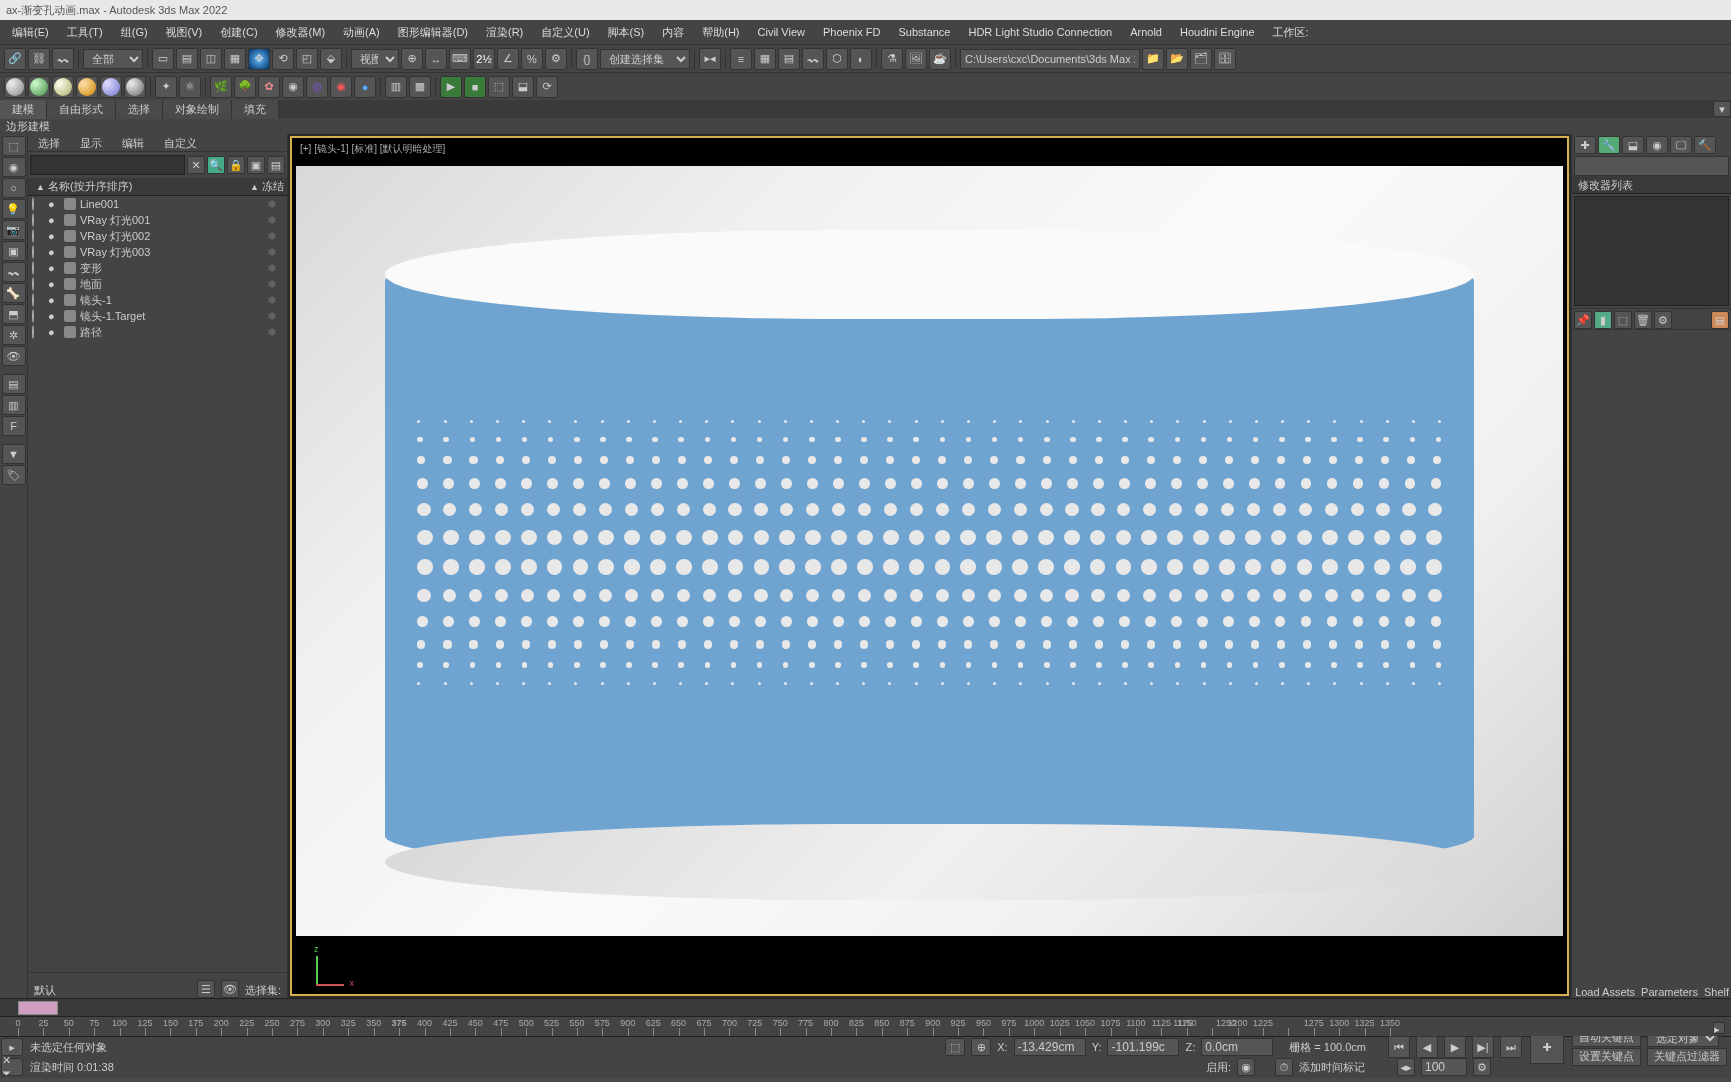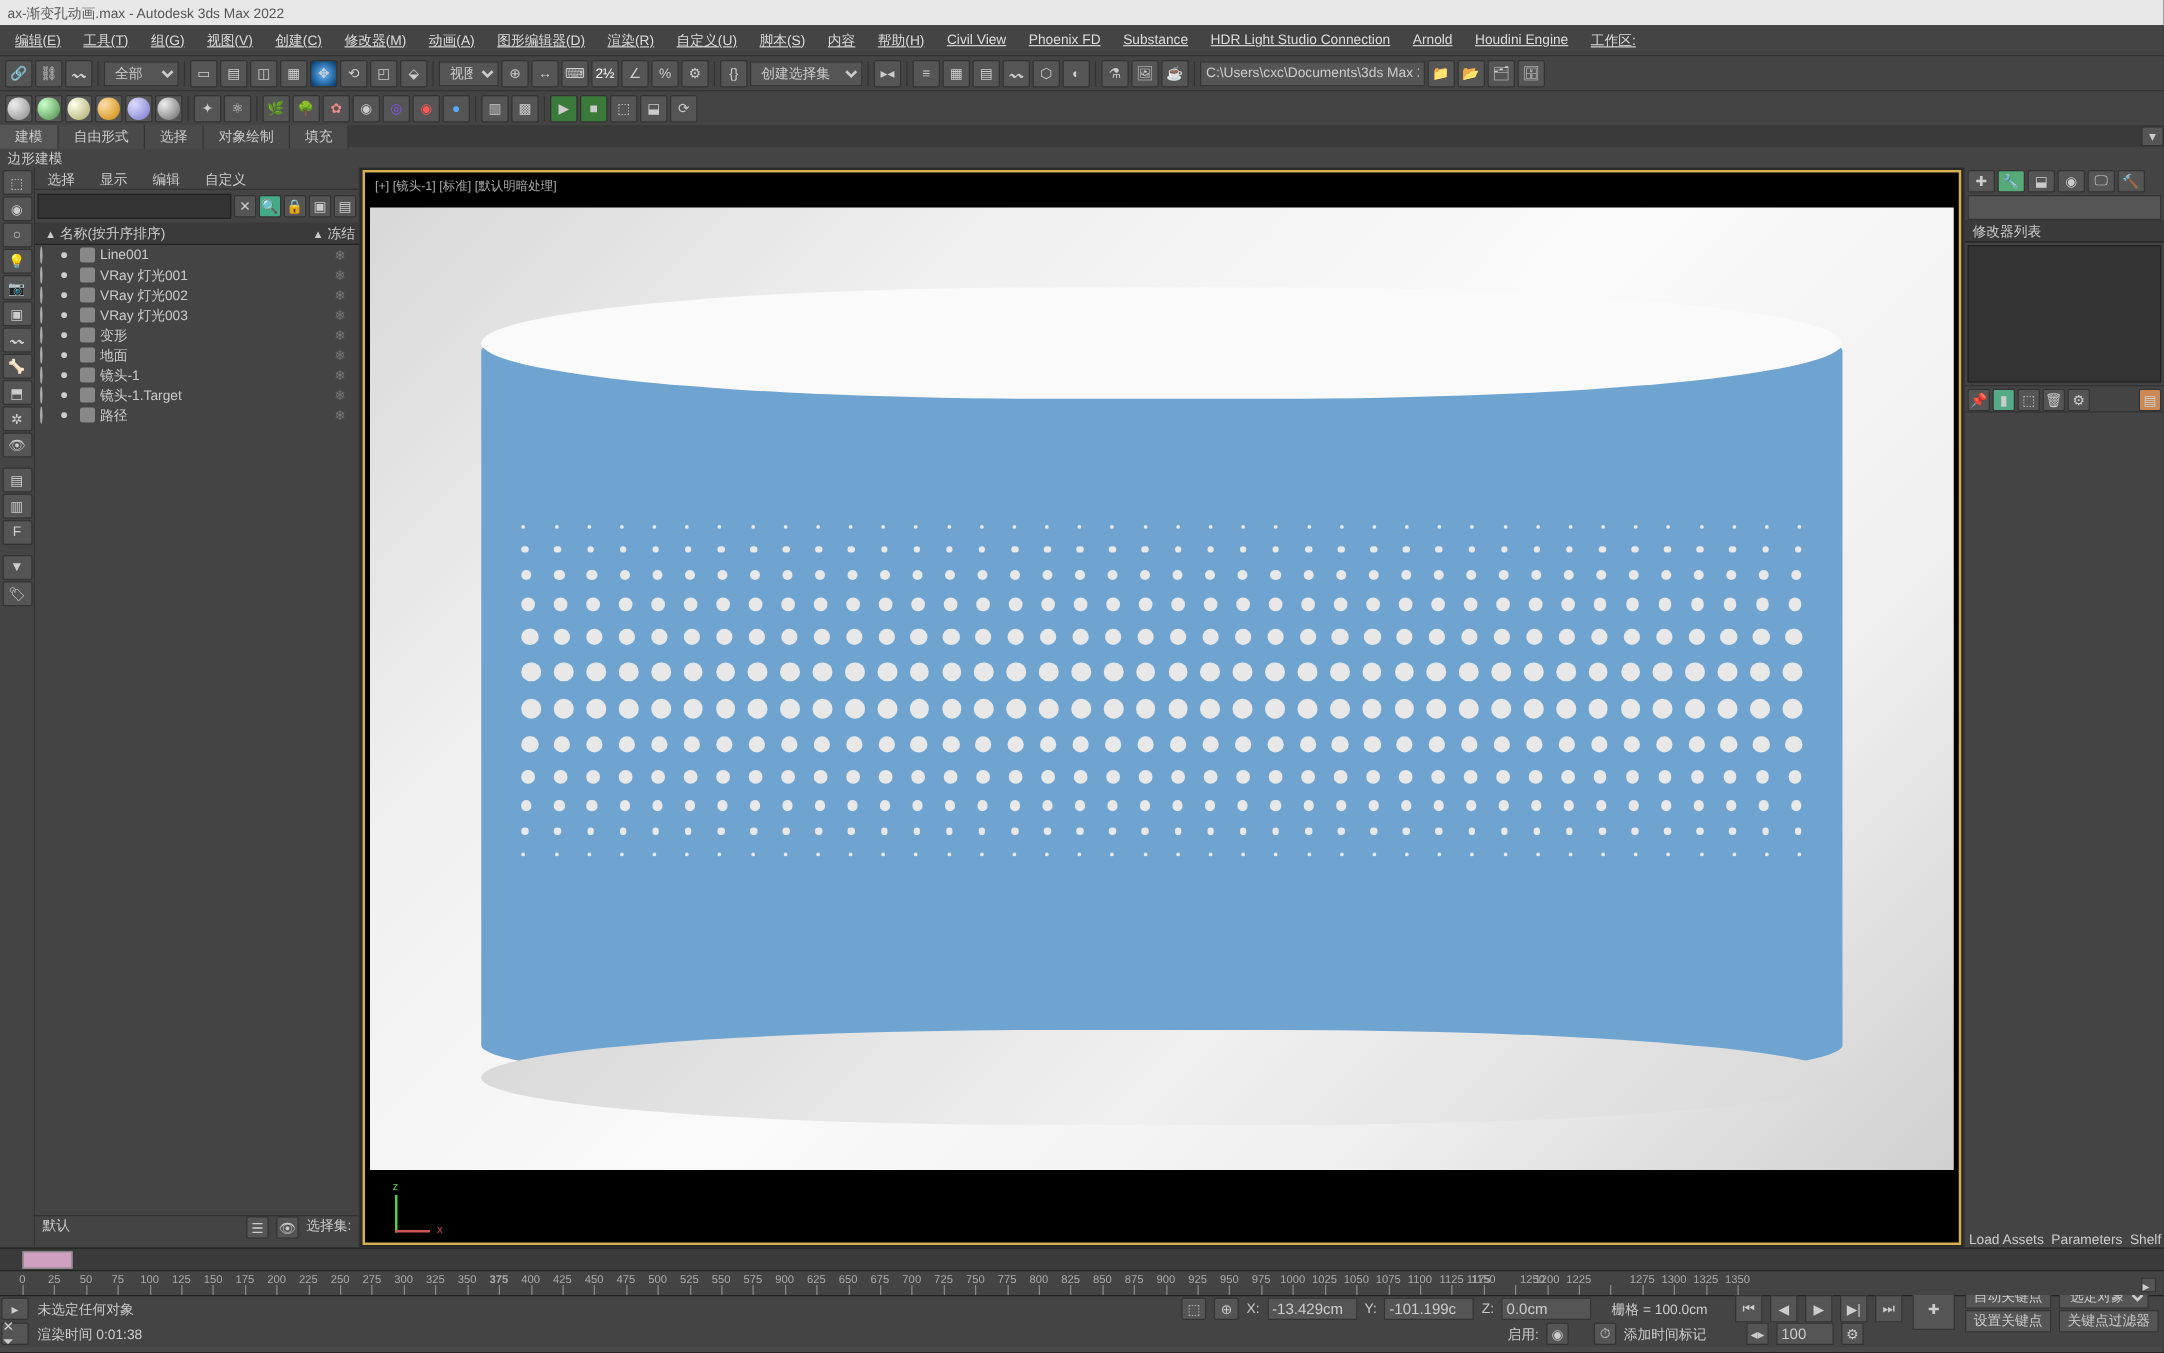--- a/index.html
+++ b/index.html
@@ -3,21 +3,21 @@
 <meta charset="utf-8">
 <style>
 * { margin: 0; padding: 0; box-sizing: border-box; font-family: "Microsoft YaHei", Arial, sans-serif; font-size: 11px; color: #ccc; }
 body { background: #4a4a4a; width: 1731px; height: 1082px; overflow: hidden; user-select: none; }
 
 
 .title-bar { height: 20px; background: #e8e8e8; color: #555; display: flex; align-items: center; padding: 0 6px; }
 .title-bar span { color: #555; }
 
 
-.menu-bar { height: 24px; background: #444; display: flex; align-items: center; padding: 0 4px; gap: 2px; text-decoration: underline; }
+.menu-bar { height: 24px; background: #444; display: flex; align-items: center; padding: 0 4px; gap: 2px; }
 .menu-bar .menu-item { padding: 4px 8px; color: #ddd; cursor: pointer; }
 
 
 .toolbar-row { height: 28px; background: #444; border-top: 1px solid #333; display: flex; align-items: center; padding: 0 4px; gap: 2px; }
 .toolbar-row.row2 { height: 28px; }
 .tb-btn { width: 22px; height: 22px; background: #555; border: 1px solid #333; display: flex; align-items: center; justify-content: center; cursor: pointer; border-radius: 2px; }
 .tb-sep { width: 1px; height: 20px; background: #333; margin: 0 2px; }
 .tb-select { background: #555; border: 1px solid #333; color: #ccc; height: 20px; padding: 0 4px; }
 .tb-input { background: #555; border: 1px solid #333; color: #ccc; height: 20px; padding: 0 4px; }
 
@@ -47,21 +47,21 @@
 .se-header-row .col1 { flex: 1; padding-left: 8px; }
 .se-header-row .col2 { width: 40px; text-align: center; }
 .se-list { flex: 1; overflow: auto; }
 .se-item { height: 16px; display: flex; align-items: center; padding-left: 4px; gap: 4px; }
 .se-item .vis { width: 12px; }
 .se-item .ico { width: 12px; height: 12px; background: #888; border-radius: 2px; }
 .se-item .name { flex: 1; }
 .se-item .freeze { width: 30px; text-align: center; color: #777; }
 .eye-ico { width: 12px; height: 12px; border-radius: 50%; border:1px solid #aaa; }
 
-.se-bottom { height: 26px; border-top:1px solid #333; display:flex; align-items:flex-start; padding:0 6px; gap:6px; }
+.se-bottom { height: 26px; border-top:1px solid #333; display:flex; align-items:flex-end; padding:0 6px; gap:6px; }
 
 
 .viewport-wrap { flex: 1; background: #2a2a2a; display: flex; flex-direction: column; padding: 2px; }
 .viewport { flex: 1; border: 2px solid #d4b050; background: #000; position: relative; }
 .vp-label { position: absolute; top: 4px; left: 8px; color: #aaa; font-size: 10px; z-index:5; }
 .vp-scene { position: absolute; top: 28px; left: 4px; right: 4px; bottom: 58px; background: linear-gradient(135deg, #d8d8d8 0%, #f0f0f0 25%, #fafafa 50%, #f0f0f0 75%, #d0d0d0 100%); overflow: hidden; }
 .vp-axis { position: absolute; bottom: 8px; left: 12px; width: 40px; height: 40px; }
 .axis-y { position:absolute; bottom:0; left:12px; width:2px; height:30px; background:#5c5; }
 .axis-y::after { content:'z'; color:#5c5; position:absolute; top:-12px; left:-2px; font-size:9px;}
 .axis-x { position:absolute; bottom:0; left:12px; width:28px; height:2px; background:#c55; }

